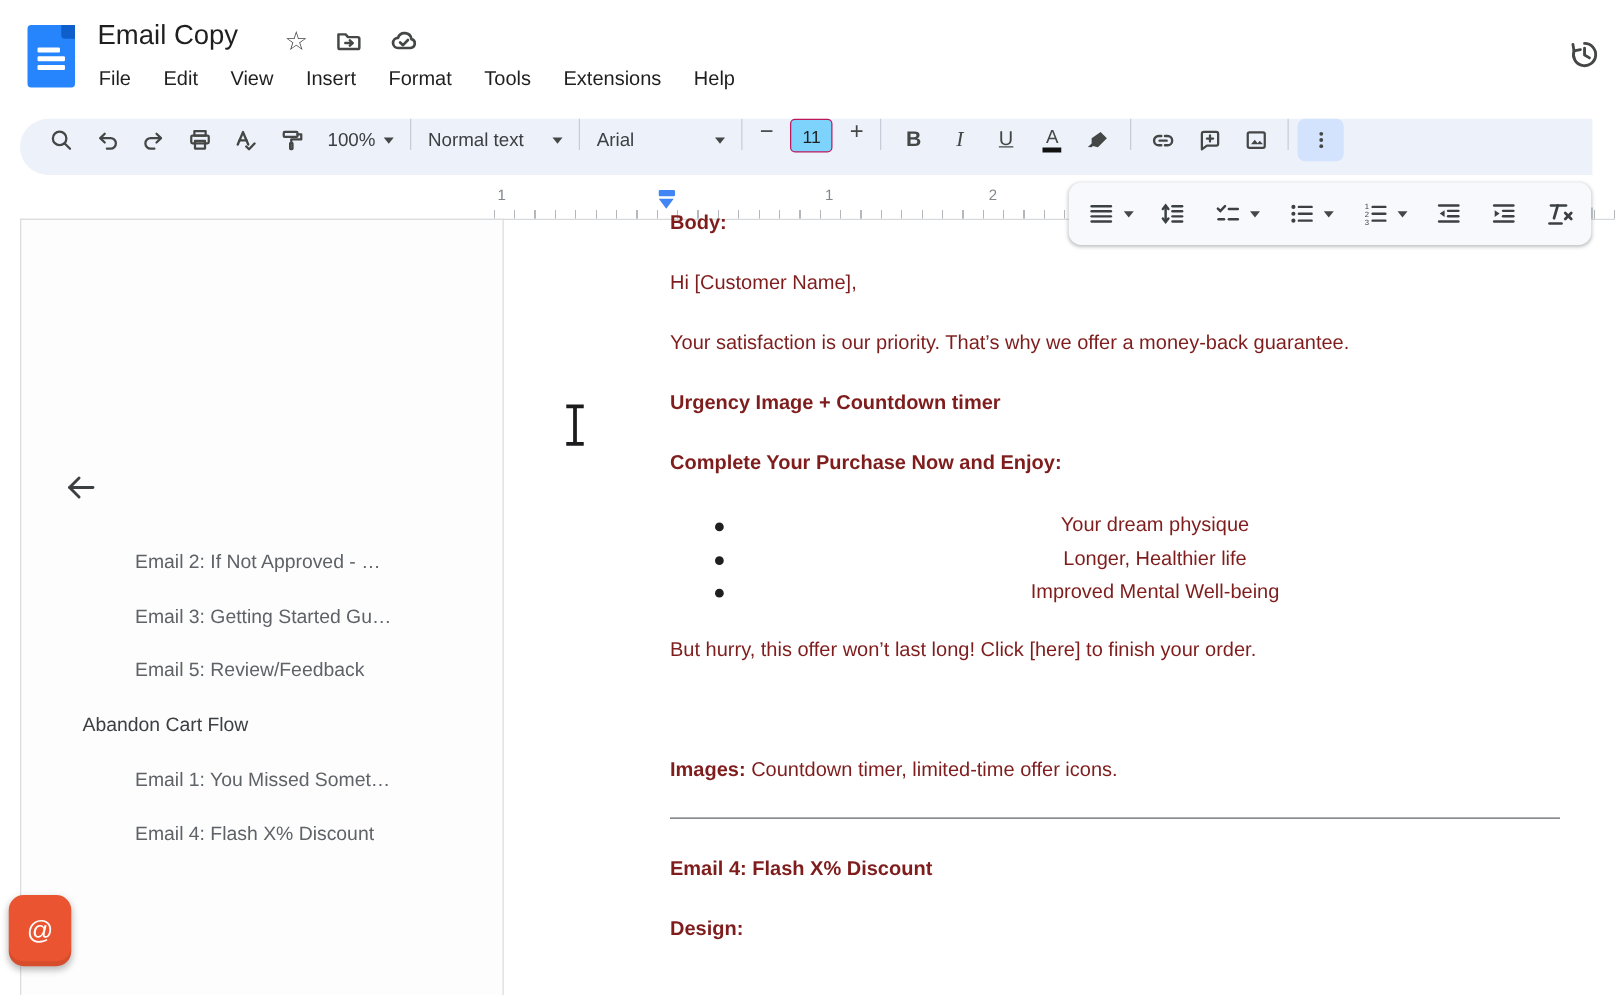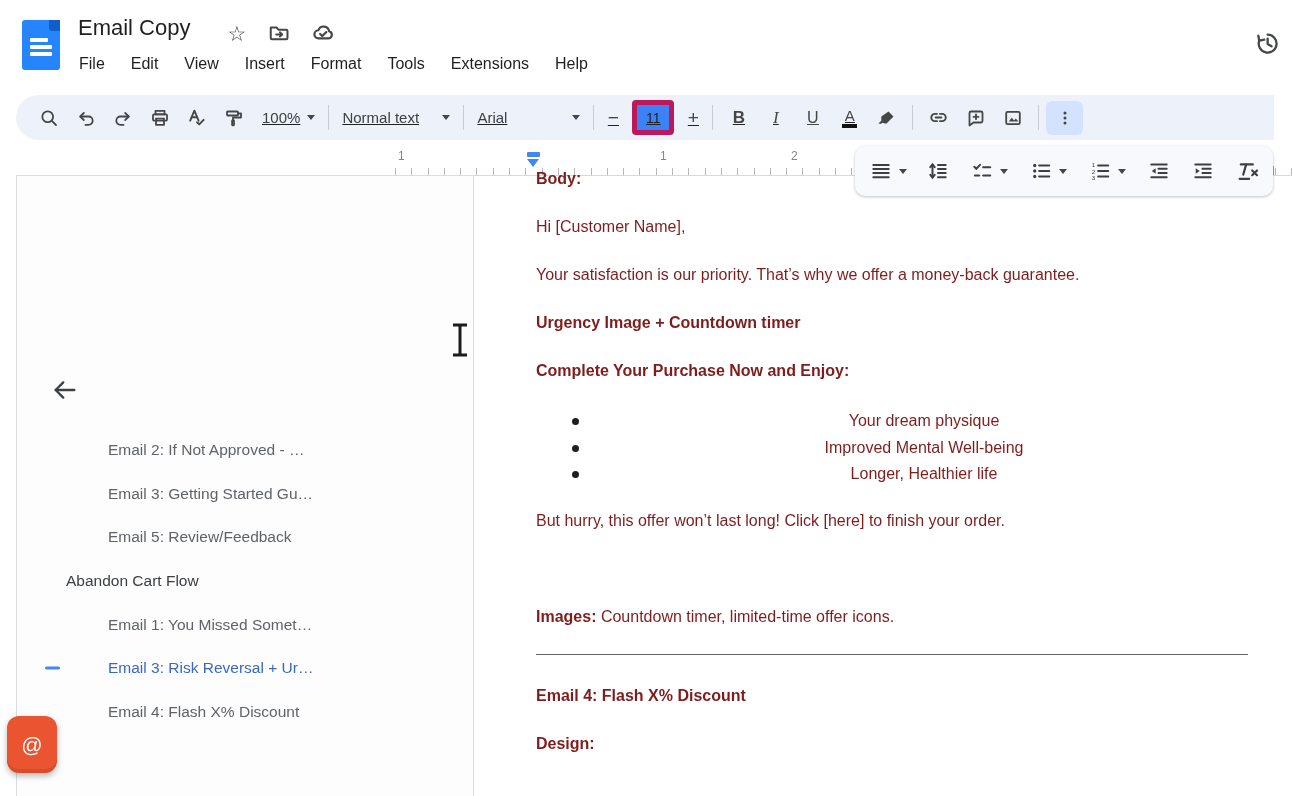--- a/index.html
+++ b/index.html
@@ -13,26 +13,26 @@
   .docs-logo .fold{position:absolute;right:0;top:0;width:11px;height:11px;background:#0e5fcb;border-bottom-left-radius:3px;}
   .docs-logo .l{position:absolute;left:8px;height:3.5px;background:#fff;border-radius:1px;}
   .doc-title{left:78px;top:15px;font-size:22px;color:#1f1f1f;position:absolute;}
   .hd-ic{position:absolute;top:20px;width:26px;height:26px;display:flex;align-items:center;justify-content:center;border-radius:50%;}
   .star-glyph{font-size:21px;color:#444746;line-height:1;}
   .menubar{position:absolute;left:66px;top:49px;display:flex;height:30px;align-items:center;}
   .menu-item{padding:0 13px;font-size:16px;color:#1f1f1f;line-height:30px;border-radius:6px;}
 
   
   .toolbar{position:absolute;left:16px;top:95px;right:18px;height:45px;background:#edf2fa;
-           border-radius:23px 0 0 23px;display:flex;align-items:center;padding-left:14px;box-sizing:border-box;text-decoration:underline;}
+           border-radius:23px 0 0 23px;display:flex;padding-left:14px;box-sizing:border-box;}
   .tb{width:37px;height:34px;display:flex;align-items:center;justify-content:center;border-radius:6px;flex:0 0 auto;}
   .sep{width:1px;height:25px;background:#c7cdd8;margin:0 7px;flex:0 0 auto;}
   .car{width:0;height:0;border-left:4.5px solid transparent;border-right:4.5px solid transparent;border-top:5px solid #444746;margin-left:7px;}
   .tb-text{font-size:15px;color:#3c4043;display:flex;align-items:center;padding:0 6px;height:34px;border-radius:6px;flex:0 0 auto;}
-  .fs-box{width:32px;height:25px;border:5px solid #be185d;border-radius:4px;background:#3b82f6;
+  .fs-box{width:32px;height:25px;border:1px solid #be185d;border-radius:4px;background:#7dd3fc;
           display:flex;align-items:center;justify-content:center;font-size:14px;color:#1f1f1f;margin:0 7px;}
   .pm{font-size:19px;color:#444746;width:24px;text-align:center;}
   .glyph{font-size:16px;color:#444746;}
   .b-g{font-weight:bold;font-size:17px;}
   .i-g{font-style:italic;font-family:"Liberation Serif",serif;font-size:17px;}
   .u-g{text-decoration:underline;font-size:16px;}
   .a-color{display:flex;flex-direction:column;align-items:center;line-height:1;}
   .a-color .bar{width:15px;height:4px;background:#111;margin-top:1px;}
   .more-hl{background:#d3e3fd;}
 
@@ -45,21 +45,21 @@
   
   .ruler-num{position:absolute;top:149px;font-size:12px;color:#80868b;}
   .ruler-ticks{position:absolute;left:395px;top:168px;width:897px;height:7px;
     background:repeating-linear-gradient(to right,#b4b8bd 0,#b4b8bd 1px,transparent 1px,transparent 16.3px);}
   .ruler-line{position:absolute;left:16px;top:175px;width:1276px;height:1px;background:#d7d9dc;}
   .ind-bar{position:absolute;left:527px;top:152px;width:13px;height:5px;background:#4285f4;border-radius:1px;}
   .ind-tri{position:absolute;left:527px;top:159px;width:0;height:0;border-left:6.5px solid transparent;border-right:6.5px solid transparent;border-top:8px solid #4285f4;}
   .rmark{position:absolute;left:1273px;top:166px;width:1px;height:9px;background:#9aa0a6;}
 
   
-  .sidebar{position:absolute;left:16px;top:175px;width:458px;bottom:0;background:#fdfdfd;
+  .sidebar{position:absolute;left:16px;top:175px;width:387px;bottom:0;background:#fdfdfd;
            border:1px solid #dadcde;border-bottom:none;box-sizing:border-box;}
   .back-btn{position:absolute;left:30px;top:196px;width:36px;height:36px;display:flex;align-items:center;justify-content:center;border-radius:50%;}
   .si-list{position:absolute;left:16px;top:252px;right:17px;}
   .si{height:43.7px;display:flex;align-items:center;font-size:15.5px;color:#5f6368;position:relative;white-space:nowrap;}
   .si.l1{padding-left:33px;color:#3c4043;}
   .si.l2{padding-left:75px;}
   .si.active{color:#3a68c5;}
   .dash{position:absolute;left:12px;top:50%;transform:translateY(-50%);width:15px;height:3px;border-radius:2px;background:#4285f4;}
 
   
@@ -342,41 +342,37 @@
       </div>
     <div class="si l2">
         <span>Email 5: Review/Feedback</span>
       </div>
     <div class="si l1">
         <span>Abandon Cart Flow</span>
       </div>
     <div class="si l2">
         <span>Email 1: You Missed Somet…</span>
       </div>
-    <div class="si l2 active">
-      <span class="dash"></span>
-      <span>Email 3: Risk Reversal + Ur…</span>
-    </div>
     <div class="si l2">
         <span>Email 4: Flash X% Discount</span>
       </div>
 
   </div>
 </div>
 
 <div class="doc">
   <p class="b">Body:</p>
   <p>Hi [Customer Name],</p>
   <p>Your satisfaction is our priority. That’s why we offer a money-back guarantee.</p>
   <p class="b">Urgency Image + Countdown timer</p>
   <p class="b">Complete Your Purchase Now and Enjoy:</p>
   <ul>
     <li>Your dream physique</li>
+    <li>Longer, Healthier life</li>
     <li>Improved Mental Well-being</li>
-    <li>Longer, Healthier life</li>
   </ul>
   <p>But hurry, this offer won’t last long! Click [here] to finish your order.</p>
   <div class="blankline"></div>
   <p><b>Images:</b><span> Countdown timer, limited-time offer icons.</span></p>
   <hr>
   <p class="b">Email 4: Flash X% Discount</p>
   <p class="b">Design:</p>
 </div>
 
 <div class="at-btn">

